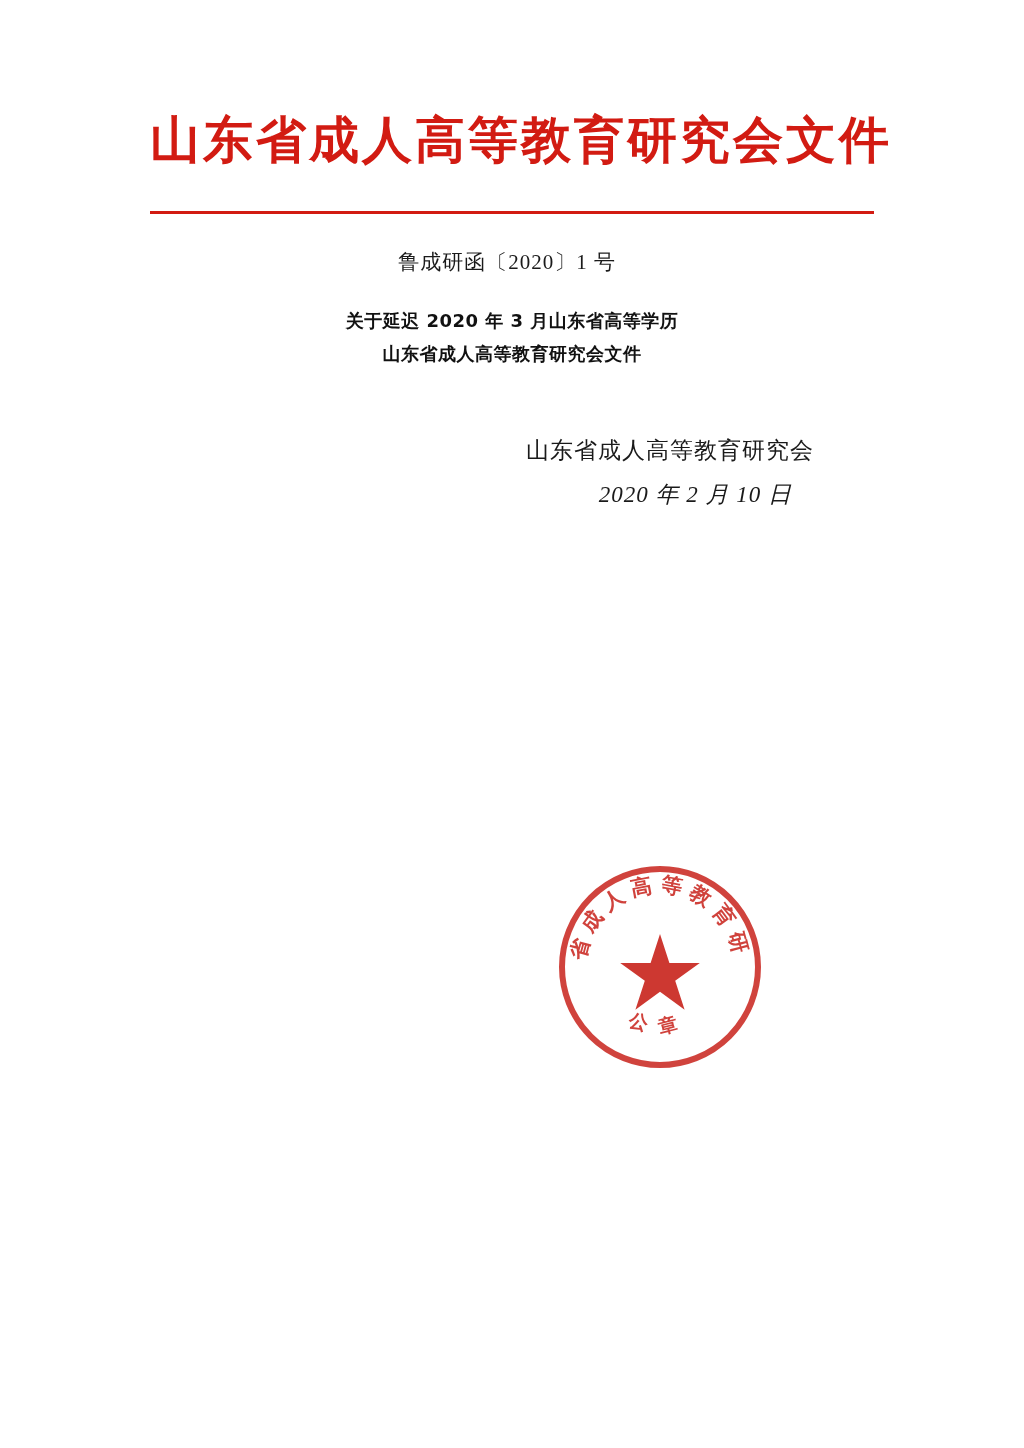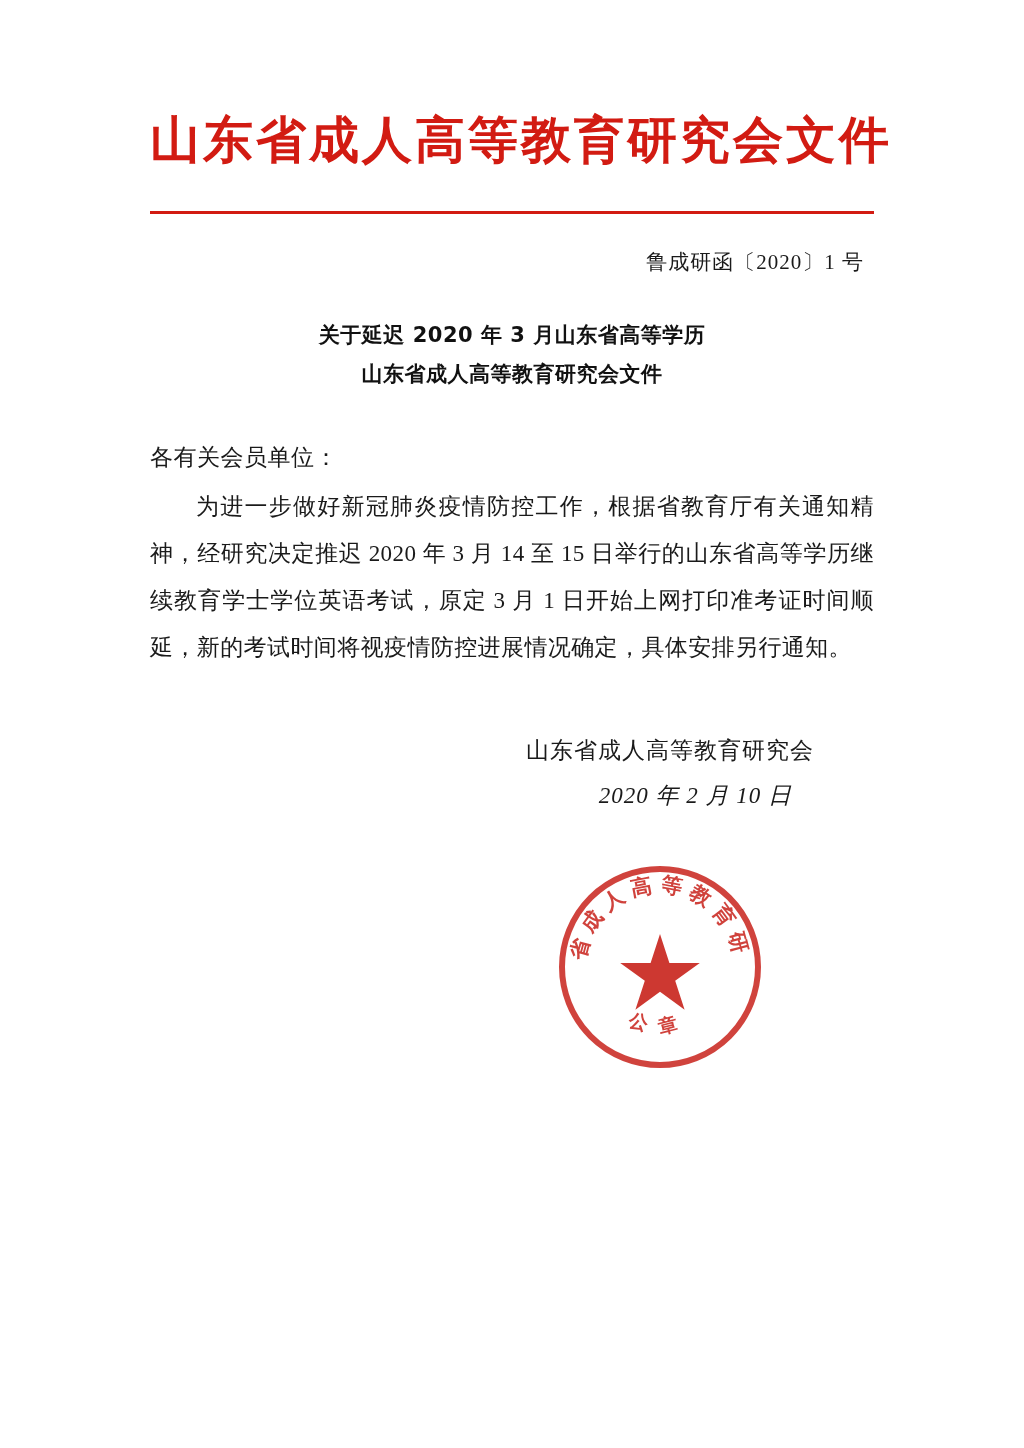--- a/index.html
+++ b/index.html
@@ -42,37 +42,37 @@
   .masthead-rule {
     margin-top: 44px;
     height: 3px;
     background: #d21b12;
     width: 100%;
   }
 
   
   .docnum-row {
     margin-top: 34px;
-    text-align: right;
+    text-align: center;
     padding-right: 10px;
   }
   .docnum {
     font-family: "Liberation Serif", "DejaVu Serif", serif;
     font-size: 21px;
     letter-spacing: 1px;
     color: #1a1a1a;
   }
 
   
   .doc-title {
-    margin-top: 40px;
+    margin-top: 28px;
     text-align: center;
     font-family: "DejaVu Sans", "Liberation Sans", sans-serif;
     font-weight: 700;
-    font-size: 21px;
+    font-size: 18px;
     line-height: 1.85;
     color: #111;
     letter-spacing: 0.5px;
   }
   .doc-title-line { display: block; white-space: nowrap; }
 
   
   .body-block {
     margin-top: 40px;
     font-family: "Liberation Serif", "DejaVu Serif", serif;
@@ -132,24 +132,20 @@
 
   <div class="docnum-row">
     <span class="docnum">鲁成研函〔2020〕1 号</span>
   </div>
 
   <div class="doc-title">
     <span class="doc-title-line">关于延迟 2020 年 3 月山东省高等学历</span>
     <span class="doc-title-line">山东省成人高等教育研究会文件</span>
   </div>
 
-  <div class="body-block">
-    <span class="salutation">各有关会员单位：</span>
-    <span class="para">为进一步做好新冠肺炎疫情防控工作，根据省教育厅有关通知精神，经研究决定推迟 2020 年 3 月 14 至 15 日举行的山东省高等学历继续教育学士学位英语考试，原定 3 月 1 日开始上网打印准考证时间顺延，新的考试时间将视疫情防控进展情况确定，具体安排另行通知。</span>
-  </div>
 
   <div class="sign-block">
     <span class="sign-org">山东省成人高等教育研究会</span>
     <span class="sign-date">2020 年 2 月 10 日</span>
   </div>
 
   <div class="seal">
     <svg width="210" height="210" viewBox="0 0 210 210" aria-hidden="true">
       <defs>
         <path id="sealArcTop" d="M 30,105 A 75,75 0 0 1 180,105"></path>

